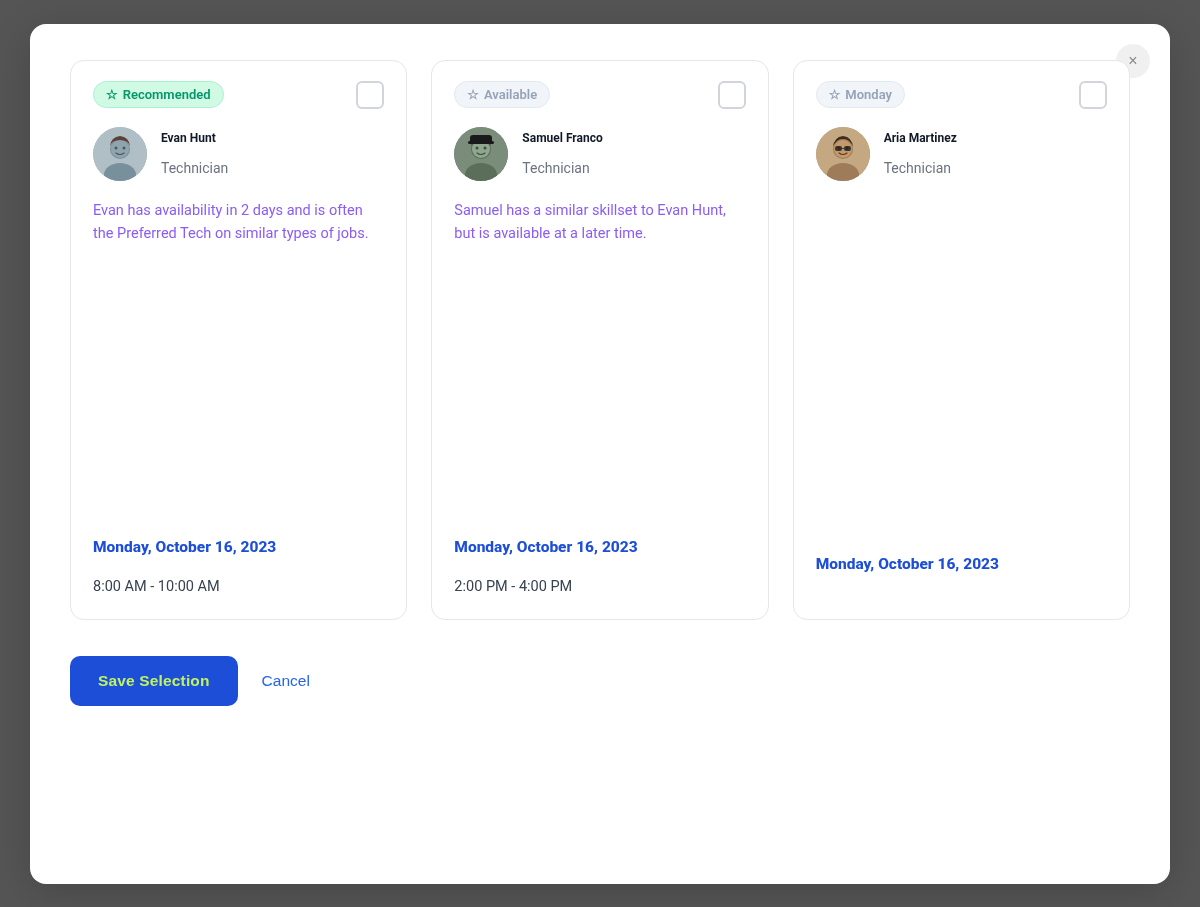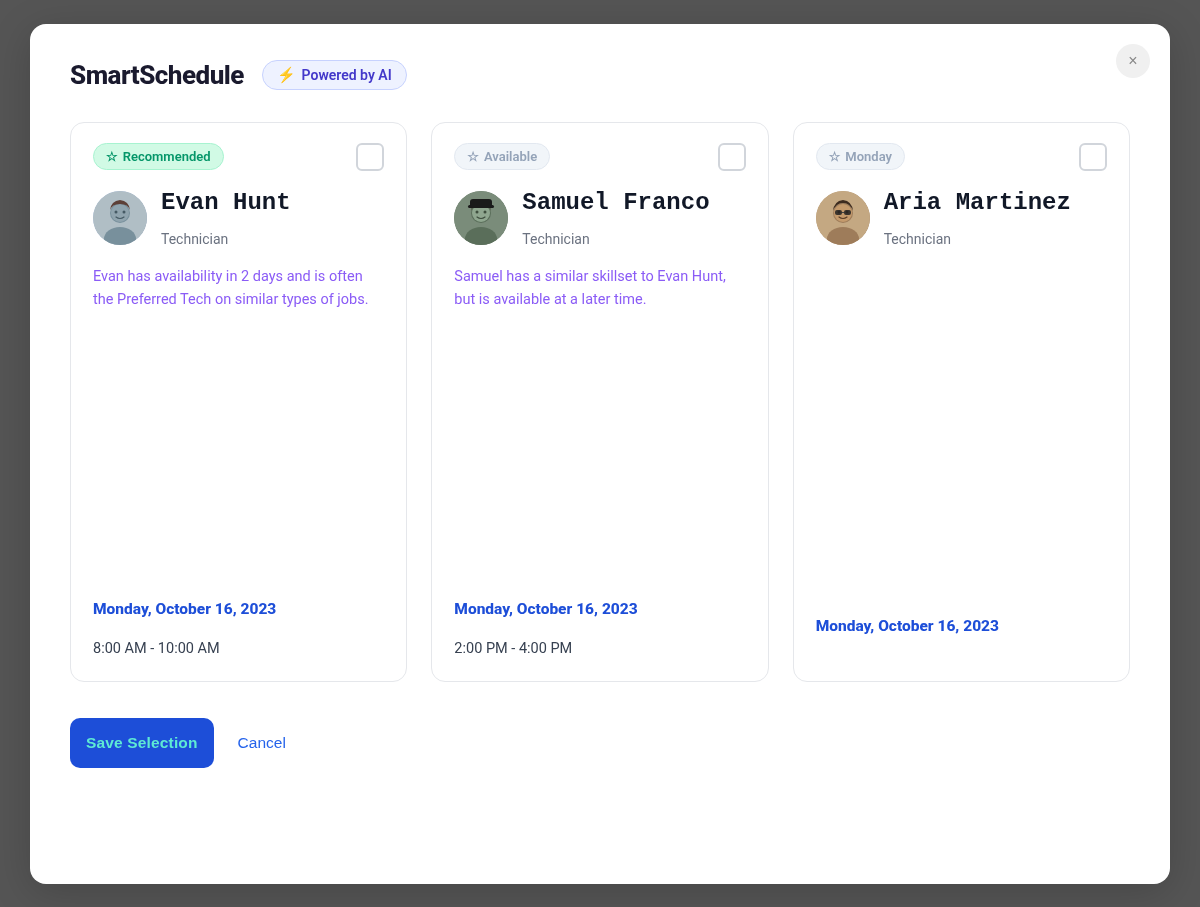--- a/index.html
+++ b/index.html
@@ -144,24 +144,23 @@
       background: linear-gradient(135deg, #b0c4de 0%, #8a9bae 100%);
     }
     .avatar-samuel {
       background: linear-gradient(135deg, #7a8c7a 0%, #5a6e5a 100%);
     }
     .avatar-aria {
       background: linear-gradient(135deg, #c4a882 0%, #9e7c5a 100%);
     }
     .tech-info {}
     .tech-name {
-      font-size: 24px;
+      font-size: 12px;
       font-weight: 700;
       color: #111827;
-      font-family: Liberation Mono, monospace;
     }
     .tech-role {
       font-size: 14px;
       color: #6b7280;
       margin-top: 15px;
     }
     .card-desc {
       font-size: 14.5px;
       color: #8b5cf6;
       line-height: 1.65;
@@ -181,24 +180,24 @@
       font-size: 14.5px;
       color: #374151;
     }
     .bottom-bar {
       display: flex;
       align-items: center;
       gap: 24px;
     }
     .save-btn {
       background: #1d4ed8;
-      color: #5eead4;
+      color: #bef264;
       border: none;
       border-radius: 10px;
-      padding: 16px 16px;
+      padding: 16px 28px;
       font-size: 15.5px;
       font-weight: 700;
       cursor: pointer;
       letter-spacing: 0.01em;
     }
     .cancel-btn {
       background: none;
       border: none;
       color: #2563eb;
       font-size: 15.5px;
@@ -208,27 +207,20 @@
   </style>
 </head>
 <body>
 
 <div class="modal">
 
   <button class="close-btn">
     <span>×</span>
   </button>
 
-  <div class="header">
-    <span class="logo">SmartSchedule</span>
-    <div class="ai-badge">
-      <span class="bolt">⚡</span>
-      <span>Powered by AI</span>
-    </div>
-  </div>
 
   <div class="cards-row">
 
     <div class="card">
       <div class="card-top">
         <div class="badge badge-recommended">
           <span class="badge-star">☆</span>
           <span>Recommended</span>
         </div>
         <input type="checkbox" class="card-checkbox" style="">

